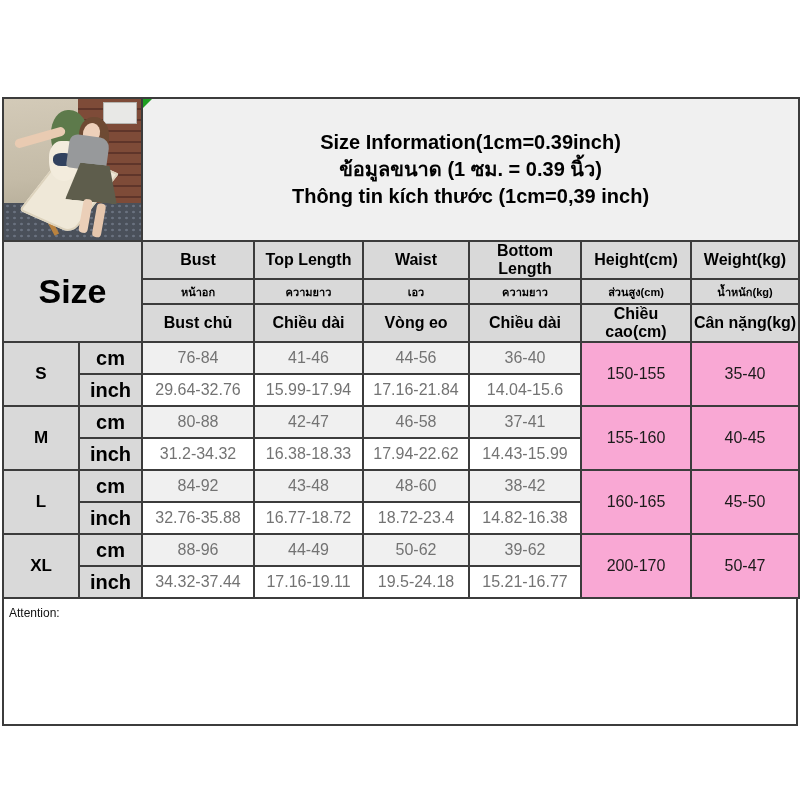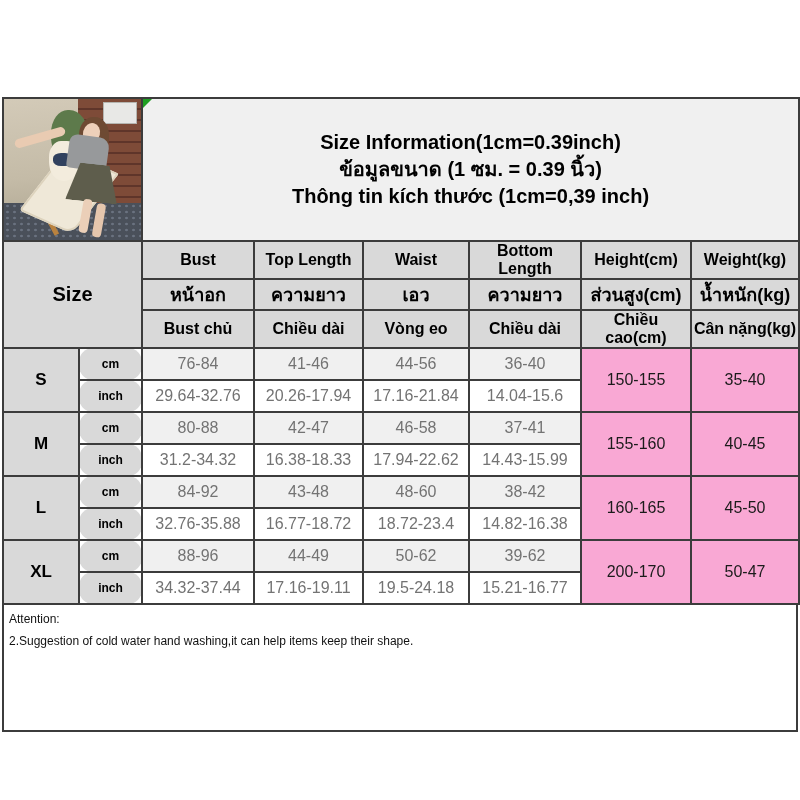--- a/index.html
+++ b/index.html
@@ -20,25 +20,25 @@
   tr.hdr-th td { height:25px; }
   tr.hdr-vi td { height:26px; }
   tr.cm-row td, tr.inch-row td { height:32px; }
 
   .title-cell { background:#f0f0f0; position:relative; }
   .title-cell .marker { position:absolute; top:0; left:0; width:0; height:0;
       border-top:9px solid #1f9e22; border-right:9px solid transparent; }
   .title-line { font-weight:bold; font-size:20px; line-height:27px; color:#000; }
 
   .hdr-cell, .size-head, .size-cell, .unit-cell { background:#d9d9d9; font-weight:bold; }
-  .size-head { font-size:20px; }
+  .size-head { font-size:34px; }
   .size-cell { font-size:17px; }
-  .unit-cell { font-size:12px;border-radius:14px; }
+  .unit-cell { font-size:20px; }
   tr.hdr-en .hdr-cell { font-size:16px; }
-  tr.hdr-th .hdr-cell { font-size:18px; }
+  tr.hdr-th .hdr-cell { font-size:11px; }
   tr.hdr-vi .hdr-cell { font-size:16px; }
 
   .val { font-size:16px; color:#737373; font-weight:normal; }
   tr.cm-row td.val { background:#f0f0f0; }
   tr.inch-row td.val { background:#ffffff; }
   td.merged-val { background:#f9a8d4; font-size:16px; color:#1b1b1b;margin-left:37px; }
 
   .photo-cell { background:#cfc6b4; position:relative; padding:0; }
   .photo { position:absolute; inset:0; overflow:hidden; }
   .ph-wall-left { position:absolute; left:0; top:0; width:60%; height:100%;
@@ -144,21 +144,21 @@
         <td class="val">76-84</td>
         <td class="val">41-46</td>
         <td class="val">44-56</td>
         <td class="val">36-40</td>
         <td rowspan="2" class="merged-val">150-155</td>
         <td rowspan="2" class="merged-val">35-40</td>
       </tr>
       <tr class="inch-row">
         <td class="unit-cell">inch</td>
         <td class="val">29.64-32.76</td>
-        <td class="val">20.26-17.94</td>
+        <td class="val">15.99-17.94</td>
         <td class="val">17.16-21.84</td>
         <td class="val">14.04-15.6</td>
       </tr>
 
       <tr class="cm-row">
         <td rowspan="2" class="size-cell">M</td>
         <td class="unit-cell">cm</td>
         <td class="val">80-88</td>
         <td class="val">42-47</td>
         <td class="val">46-58</td>
@@ -207,17 +207,16 @@
         <td class="val">34.32-37.44</td>
         <td class="val">17.16-19.11</td>
         <td class="val">19.5-24.18</td>
         <td class="val">15.21-16.77</td>
       </tr>
     </tbody>
       </table>
 
     <div class="attention">
       <div class="att-line">Attention:</div>
-      <div class="att-line">2.Suggestion of cold water hand washing,it can help items keep their shape.</div>
     </div>
 
   </div>
 </div>
 
 </body></html>

